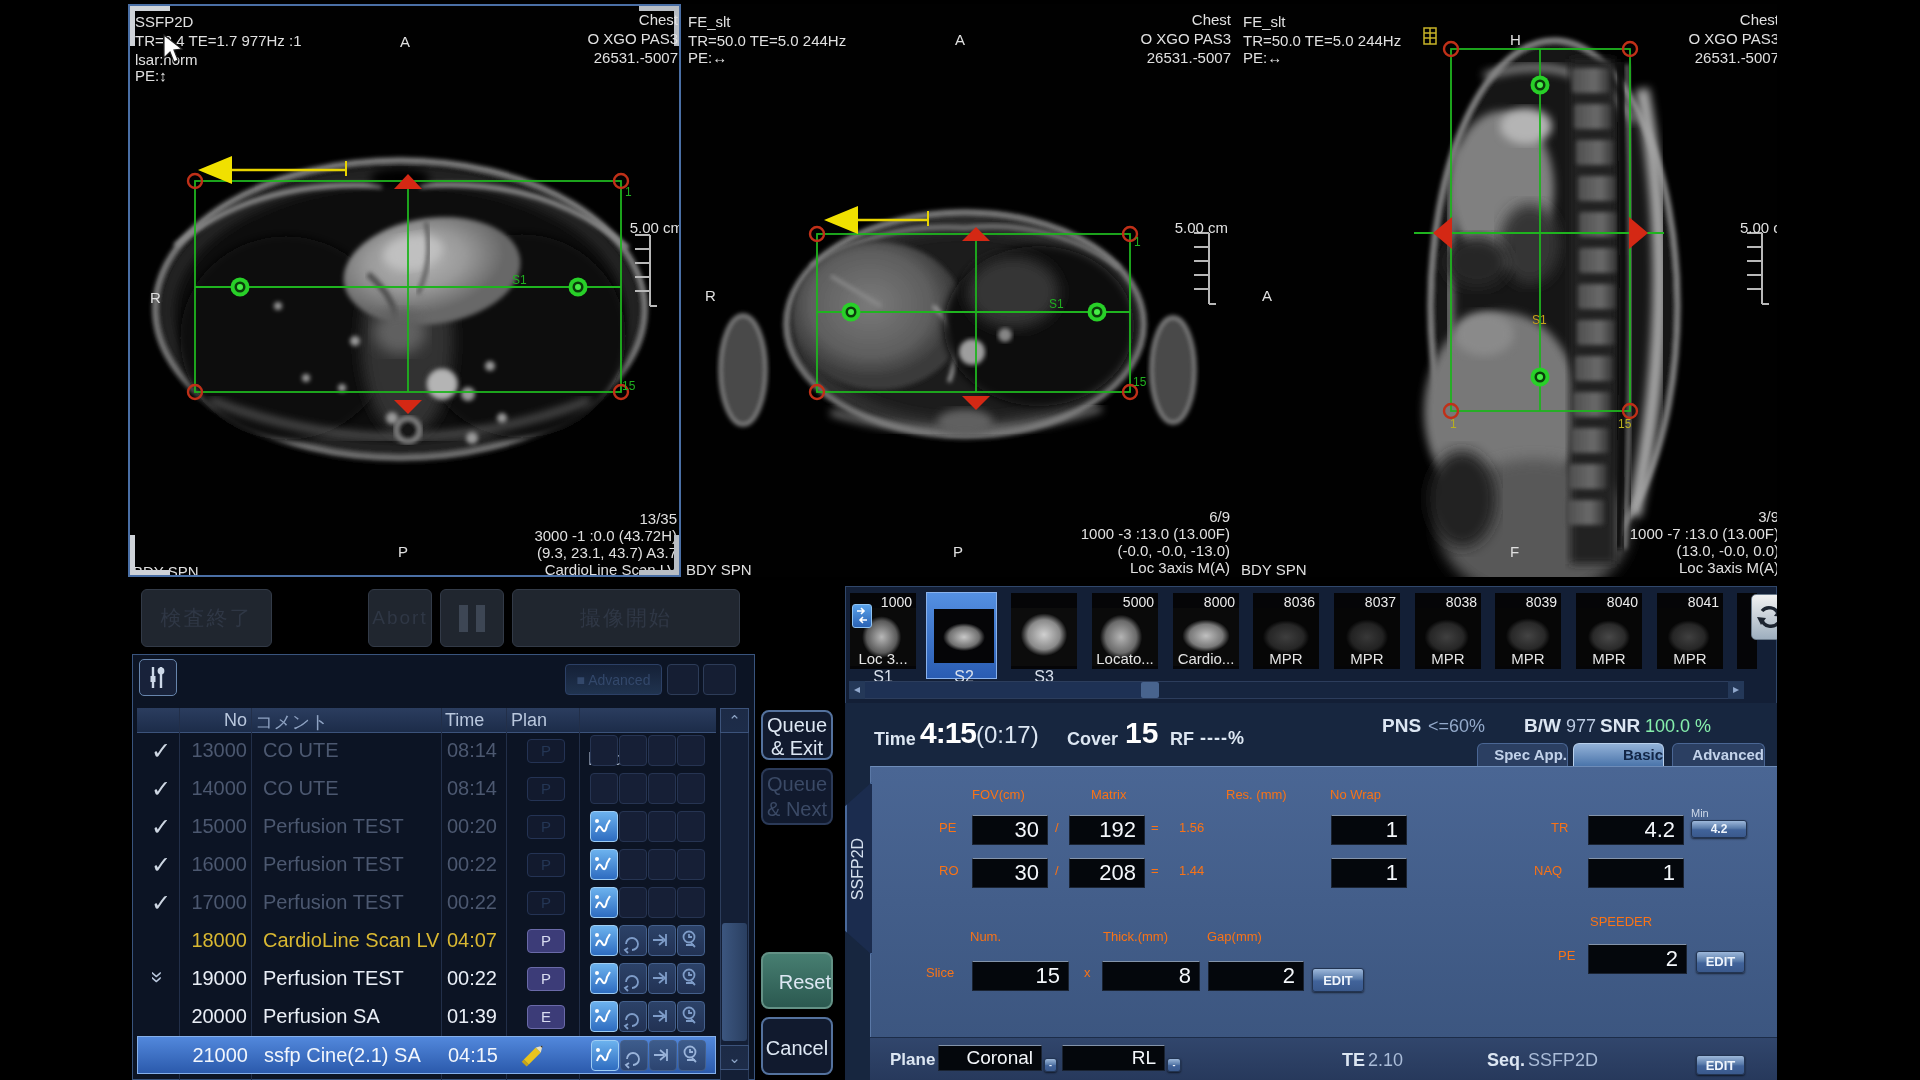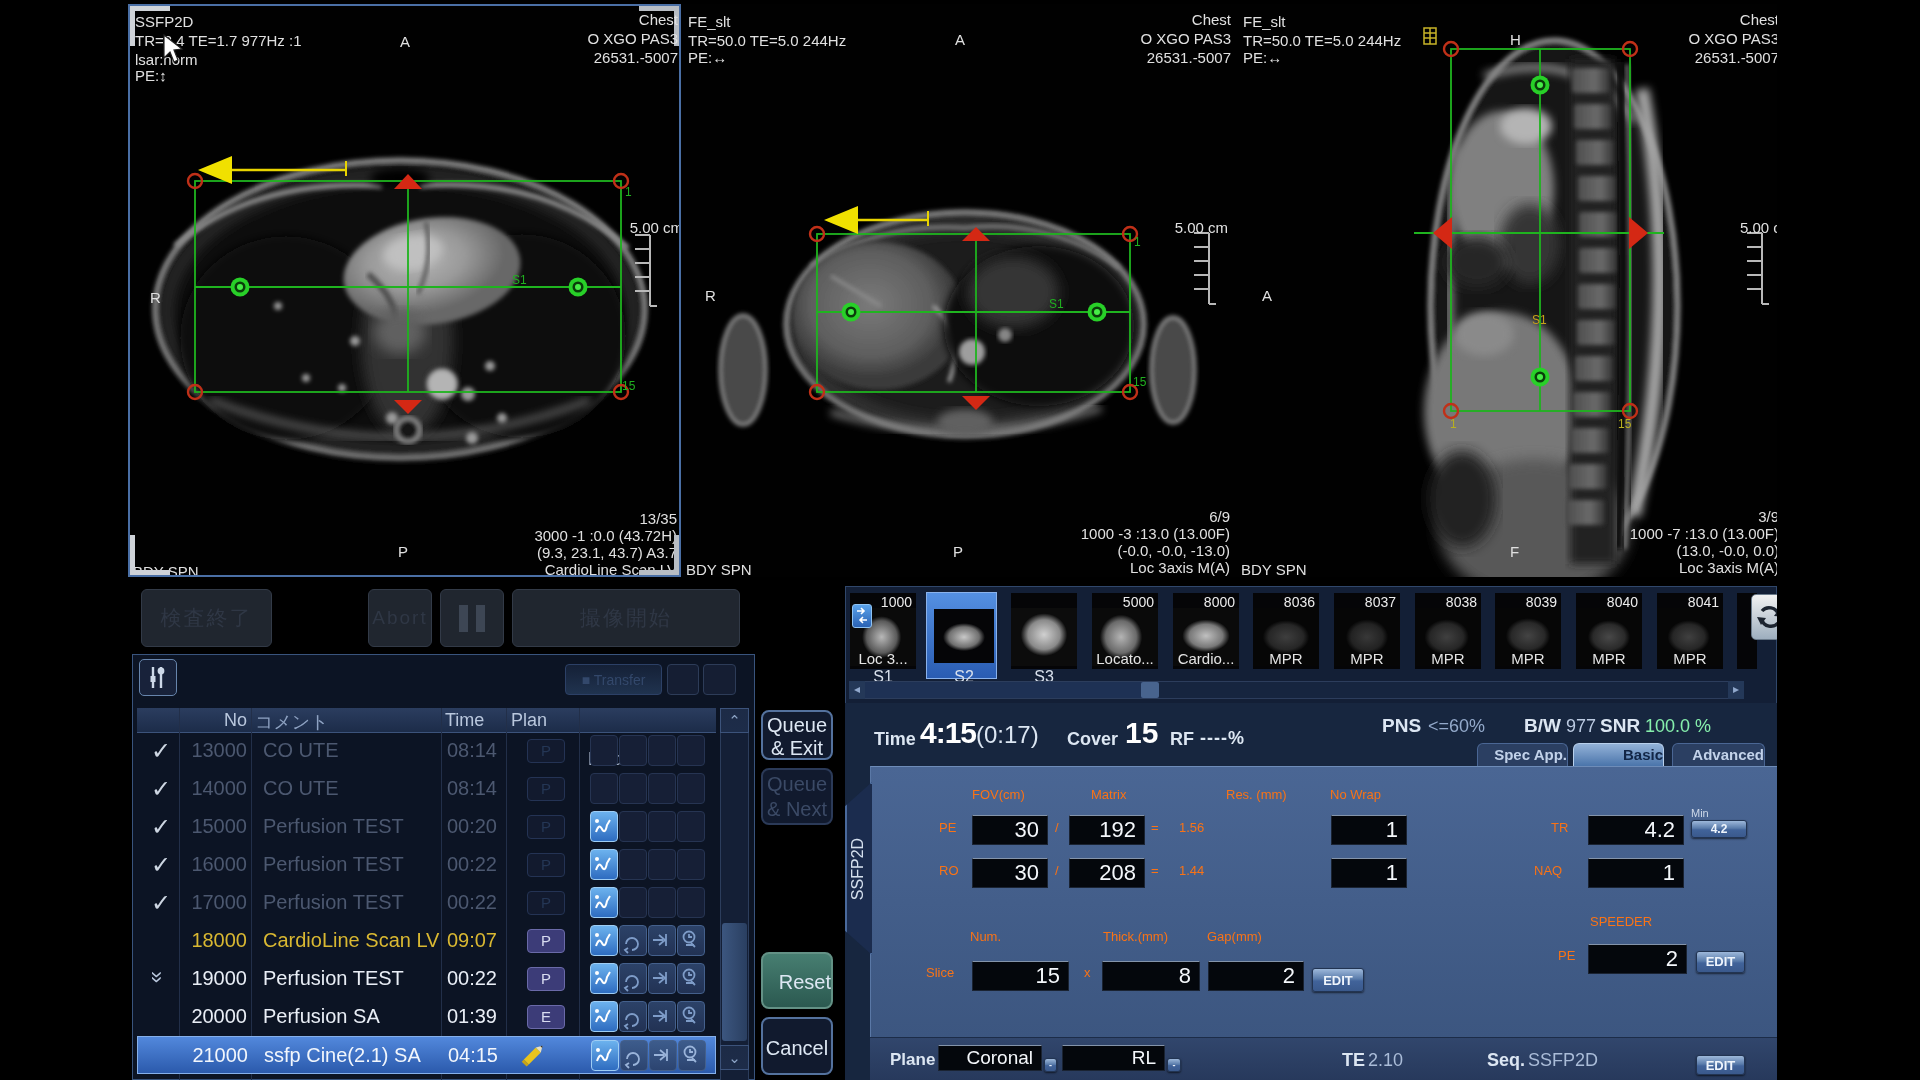--- a/index.html
+++ b/index.html
@@ -380,21 +380,21 @@
   <div class="abs" style="left:6px;top:4px;width:38px;height:37px;border:1px solid #6785ac;border-radius:5px;background:#18223a;">
     <svg width="36" height="35" viewBox="0 0 36 35">
       <g stroke="#cdd8e8" stroke-width="2.4" fill="none">
         <line x1="13" y1="7" x2="13" y2="28"></line>
             <line x1="21" y1="7" x2="21" y2="28"></line>
       </g>
       <rect x="10.5" y="16" width="5" height="6" fill="#cdd8e8"></rect>
       <circle cx="21" cy="11" r="3.4" fill="#cdd8e8"></circle>
     </svg>
   </div>
-  <div class="abs" style="left:432px;top:9px;width:97px;height:31px;border-radius:4px;background:linear-gradient(#2b406648,#20334f);border:1px solid #2c4066;color:#33486b;font-size:14px;text-align:center;line-height:30px;">■ Transfer</div>
+  <div class="abs" style="left:432px;top:9px;width:97px;height:31px;border-radius:4px;background:linear-gradient(#2b406648,#20334f);border:1px solid #2c4066;color:#33486b;font-size:14px;text-align:center;line-height:30px;">■ Advanced</div>
   <div class="abs" style="left:534px;top:9px;width:32px;height:31px;border-radius:4px;background:#151e33;border:1px solid #2d3c58;"></div>
   <div class="abs" style="left:570px;top:9px;width:33px;height:31px;border-radius:4px;background:#151e33;border:1px solid #2d3c58;"></div>
 
   <div class="abs" style="left:4px;top:53px;width:579px;height:25px;background:linear-gradient(#2b3d5f,#1c2c49);border-bottom:1px solid #3c537b;"></div>
   <div class="thead" style="left:70px;width:44px;text-align:right;">No</div>
   <div class="thead" style="left:122px;color:#8ea2c2;">コメント</div>
   <div class="thead" style="left:312px;">Time</div>
   <div class="thead" style="left:378px;">Plan</div>
   <div class="thead" style="left:455px;margin-top:39px;">Mode</div>
 
@@ -464,21 +464,21 @@
             <path d="M5,20 q3,-9 6,-3 q3,6 5,-4 l3,-5" stroke="#fff" stroke-width="2" fill="none"></path>
             <circle cx="6" cy="9" r="2" fill="#fff"></circle>
           </svg></div>
         <div class="micon mi-d" style="left:482px;"></div>
         <div class="micon mi-d" style="left:511px;"></div>
         <div class="micon mi-d" style="left:540px;"></div>
   </div>
   <div class="row" style="top:267px;color:#d9b832;">
     <div class="rtx rno">18000</div>
         <div class="rtx rcm">CardioLine Scan LV</div>
-        <div class="rtx rtime">09:07</div>
+        <div class="rtx rtime">04:07</div>
     <div class="pbadge">P</div>
     <div class="micon mi-b" style="left:453px;"><svg width="26" height="29" viewBox="0 0 26 29">
             <path d="M5,20 q3,-9 6,-3 q3,6 5,-4 l3,-5" stroke="#fff" stroke-width="2" fill="none"></path>
             <circle cx="6" cy="9" r="2" fill="#fff"></circle>
           </svg></div>
         <div class="micon mi-m" style="left:482px;"><svg width="26" height="29" viewBox="0 0 26 29">
             <path d="M6,18 a6,6 0 1 1 6,6 M8,22 l-3,2 3,3" stroke="#7e9cc8" stroke-width="1.8" fill="none"></path>
           </svg></div>
         <div class="micon mi-m" style="left:511px;"><svg width="26" height="29" viewBox="0 0 26 29">
             <path d="M4,14 h10 M10,9 l6,5 -6,5 M17,8 v12" stroke="#7e9cc8" stroke-width="1.8" fill="none"></path>

